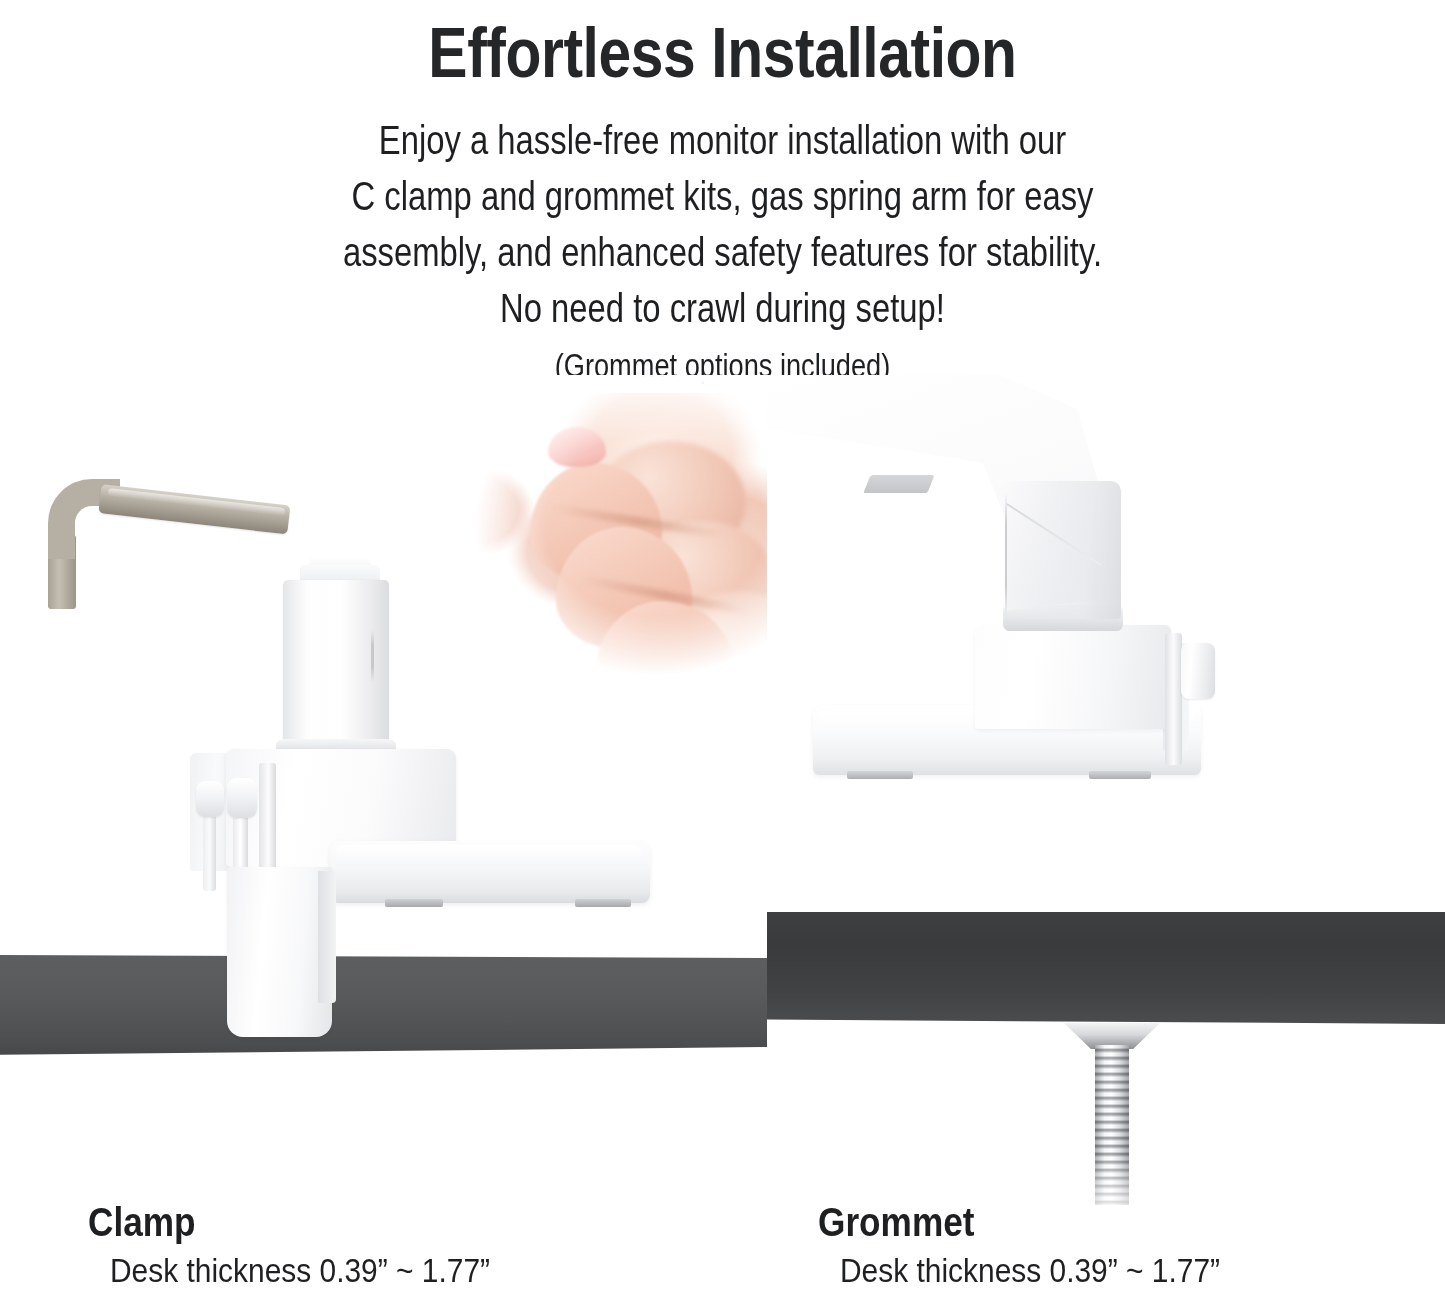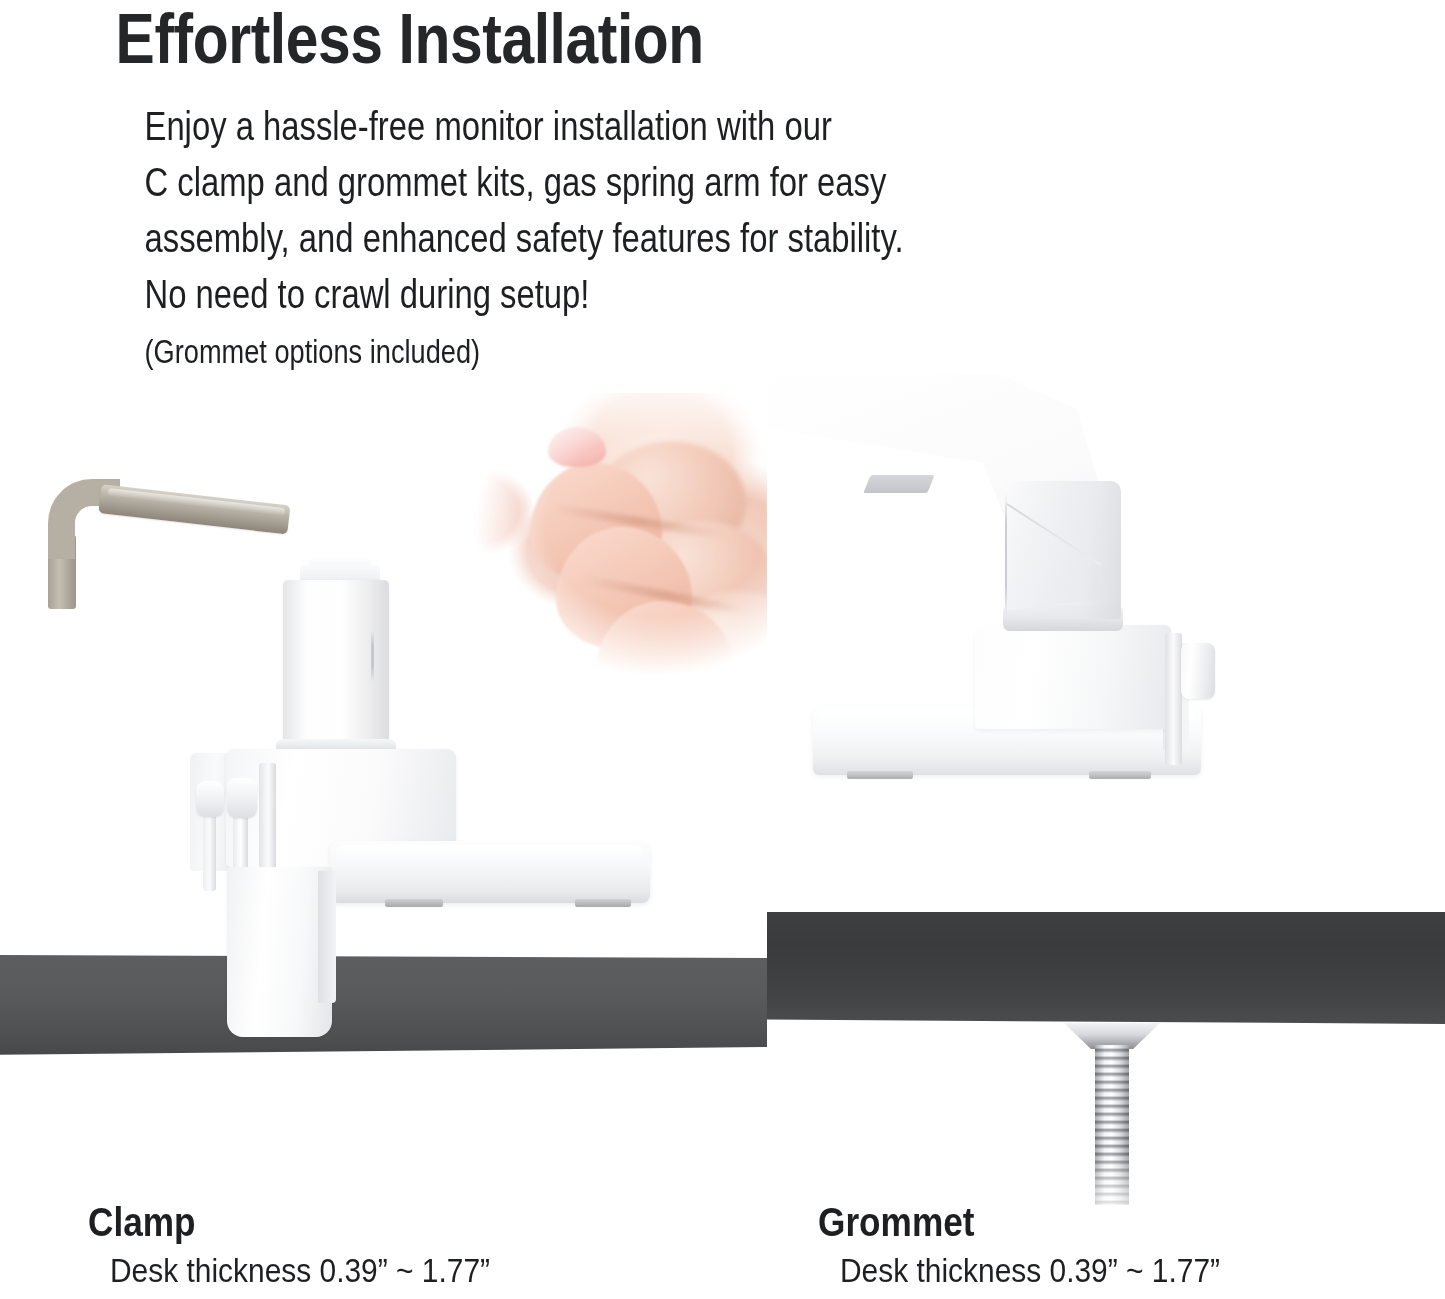--- a/index.html
+++ b/index.html
@@ -7,21 +7,21 @@
   html,body { background:#ffffff; }
   body {
     width:1445px; height:1299px;
     font-family:"Liberation Sans", sans-serif;
     color:#242628;
     position:relative;
     overflow:hidden;
   }
 
   
-  .header { width:100%; padding-top:2px; text-align:left; }
+  .header { width:100%; padding-top:16px; text-align:center; }
   .title {
     font-family:"Liberation Sans", sans-serif;
     font-weight:700;
     font-size:70px;
     line-height:74px;
     letter-spacing:-0.5px;
     color:#242628;
     transform:scaleX(0.84);
     transform-origin:center top;
   }

